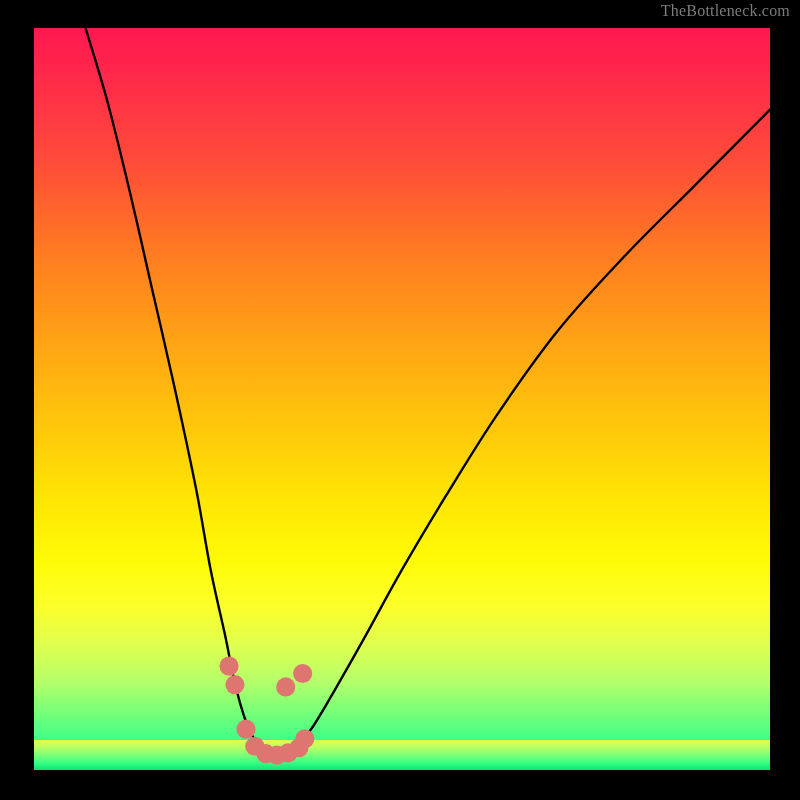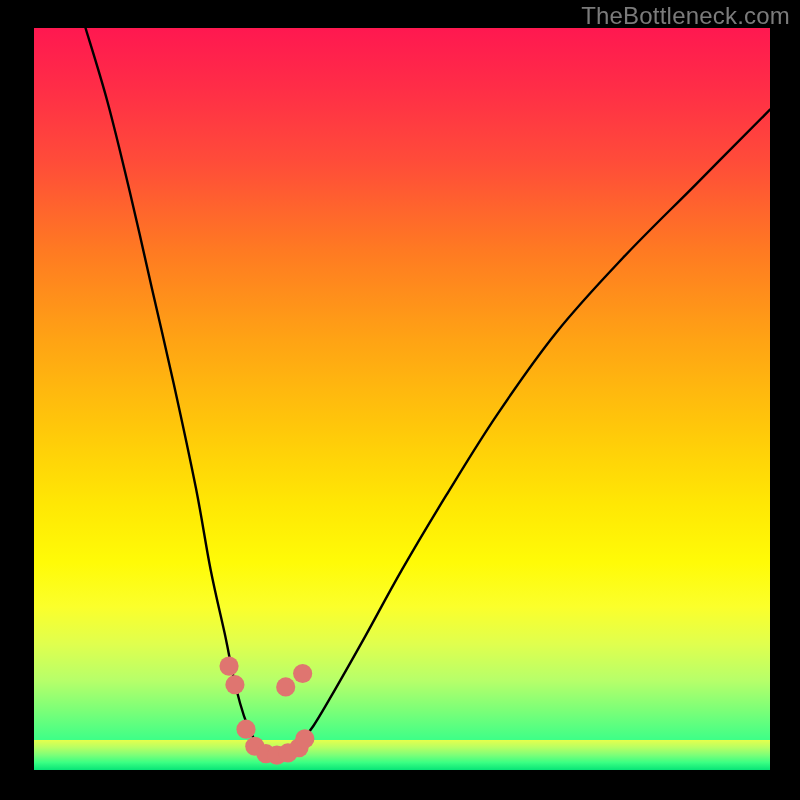--- a/index.html
+++ b/index.html
@@ -15,25 +15,26 @@
     position: relative;
     width: 800px;
     height: 800px;
     background: #000;
   }
   .watermark {
     position: absolute;
     top: 2px;
     right: 10px;
     color: #7b7b7b;
-    font-size: 24px;
+    font-size: 16px;
     font-weight: 500;
     letter-spacing: 0.2px;
     z-index: 5;
     user-select: none;
+    font-family: Liberation Serif, serif;
   }
   .plot-area {
     position: absolute;
     left: 34px;
     top: 28px;
     width: 736px;
     height: 742px;
     overflow: hidden;
   }
   .gradient {

